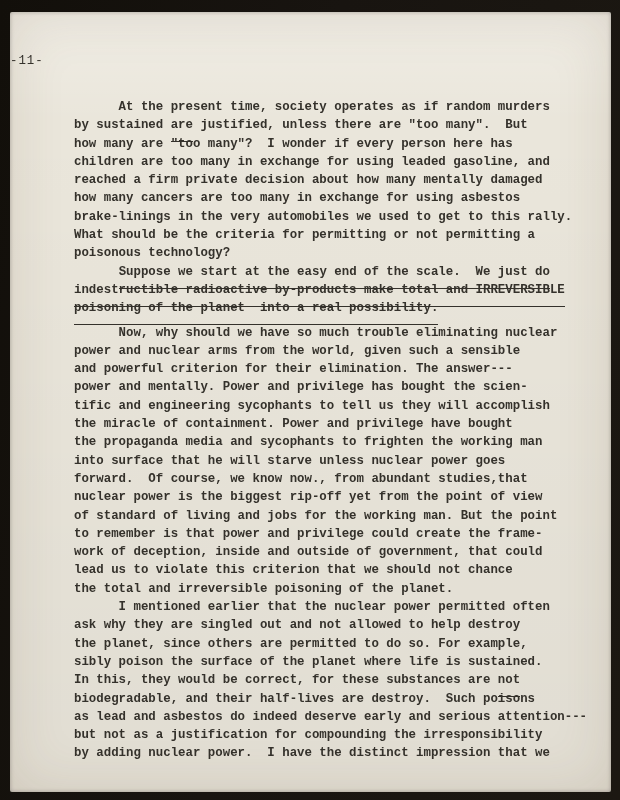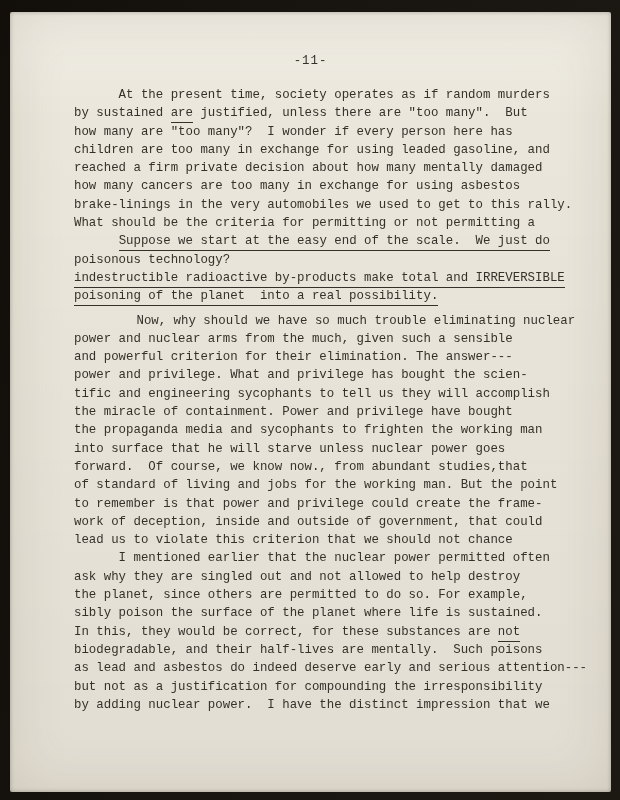--- a/index.html
+++ b/index.html
@@ -35,34 +35,33 @@
     color: var(--ink);
     padding: 38px 18px 0 64px;
     box-sizing: border-box;
     overflow: hidden;
   }
   .page-number {
     position: absolute;
     top: 42px;
     left: 0;
     right: 0;
-    text-align: center;
     font-size: 12.4px;
     letter-spacing: 1px;
   }
-  .text-body { margin-top: 36px; }
+  .text-body { margin-top: 48px; font-weight: bold; }
   .line {
     white-space: pre;
     font-size: 12.4px;
     line-height: 18.3px;
   }
-  .line.para { margin-top: 6px; text-align: center; }
+  .line.para { margin-top: 6px; }
   .u {
     border-bottom: 1.2px solid var(--ink);
-    padding-bottom: 2px;
+    padding-bottom: 9px;
   }
   .speck {
     position: absolute;
     border-radius: 50%;
     background: #4a453c;
     opacity: 0.55;
   }
   .speck.s1 { left: 36px; top: 57px; width: 3px; height: 2px; }
   .speck.s2 { left: 54px; top: 59px; width: 3px; height: 2px; }
   .speck.s3 { left: 595px; top: 309px; width: 2px; height: 2px; opacity: 0.35; }
@@ -80,40 +79,42 @@
   <div class="page-number">-11-</div>
   <div class="text-body">
       <div class="line"><span>      At the present time, society operates as if random murders</span></div>
       <div class="line"><span>by sustained </span><span class="u">are</span><span> justified, unless there are "too many".  But</span></div>
       <div class="line"><span>how many are "too many"?  I wonder if every person here has</span></div>
       <div class="line"><span>children are too many in exchange for using leaded gasoline, and</span></div>
       <div class="line"><span>reached a firm private decision about how many mentally damaged</span></div>
       <div class="line"><span>how many cancers are too many in exchange for using asbestos</span></div>
       <div class="line"><span>brake-linings in the very automobiles we used to get to this rally.</span></div>
       <div class="line"><span>What should be the criteria for permitting or not permitting a</span></div>
+      <div class="line"><span>poisonous technology?</span></div>
       <div class="line"><span>      </span><span class="u">Suppose we start at the easy end of the scale.  We just do</span></div>
-      <div class="line"><span>poisonous technology?</span></div>
       <div class="line"><span class="u">indestructible radioactive by-products make total and IRREVERSIBLE</span></div>
       <div class="line"><span class="u">poisoning of the planet  into a real possibility.</span></div>
       <div class="line para"><span>      Now, why should we have so much trouble eliminating nuclear</span></div>
-      <div class="line"><span>power and nuclear arms from the much, given such a sensible</span></div>
+      <div class="line"><span>power and nuclear arms from the world, given such a sensible</span></div>
       <div class="line"><span>and powerful criterion for their elimination. The answer---</span></div>
-      <div class="line"><span>power and privilege. What and privilege has bought the scien-</span></div>
+      <div class="line"><span>power and mentally. Power and privilege has bought the scien-</span></div>
       <div class="line"><span>tific and engineering sycophants to tell us they will accomplish</span></div>
       <div class="line"><span>the miracle of containment. Power and privilege have bought</span></div>
       <div class="line"><span>the propaganda media and sycophants to frighten the working man</span></div>
       <div class="line"><span>into surface that he will starve unless nuclear power goes</span></div>
       <div class="line"><span>forward.  Of course, we know now., from abundant studies,that</span></div>
+      <div class="line"><span>nuclear power is the biggest rip-off yet from the point of view</span></div>
       <div class="line"><span>of standard of living and jobs for the working man. But the point</span></div>
       <div class="line"><span>to remember is that power and privilege could create the frame-</span></div>
       <div class="line"><span>work of deception, inside and outside of government, that could</span></div>
       <div class="line"><span>lead us to violate this criterion that we should not chance</span></div>
+      <div class="line"><span>the total and irreversible poisoning of the planet.</span></div>
       <div class="line"><span>      I mentioned earlier that the nuclear power permitted often</span></div>
       <div class="line"><span>ask why they are singled out and not allowed to help destroy</span></div>
       <div class="line"><span>the planet, since others are permitted to do so. For example,</span></div>
       <div class="line"><span>sibly poison the surface of the planet where life is sustained.</span></div>
       <div class="line"><span>In this, they would be correct, for these substances are </span><span class="u">not</span></div>
-      <div class="line"><span>biodegradable, and their half-lives are mentally.  Such poisons</span></div>
+      <div class="line"><span>biodegradable, and their half-lives are destroy.  Such poisons</span></div>
       <div class="line"><span>as lead and asbestos do indeed deserve early and serious attention---</span></div>
       <div class="line"><span>but not as a justification for compounding the irresponsibility</span></div>
       <div class="line"><span>by adding nuclear power.  I have the distinct impression that we</span></div>
     </div>
 </div>
 
 </body></html>

